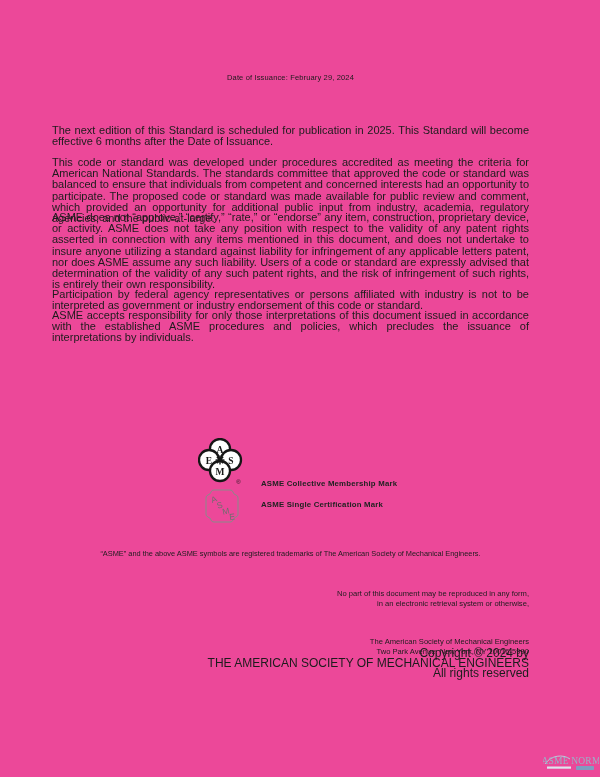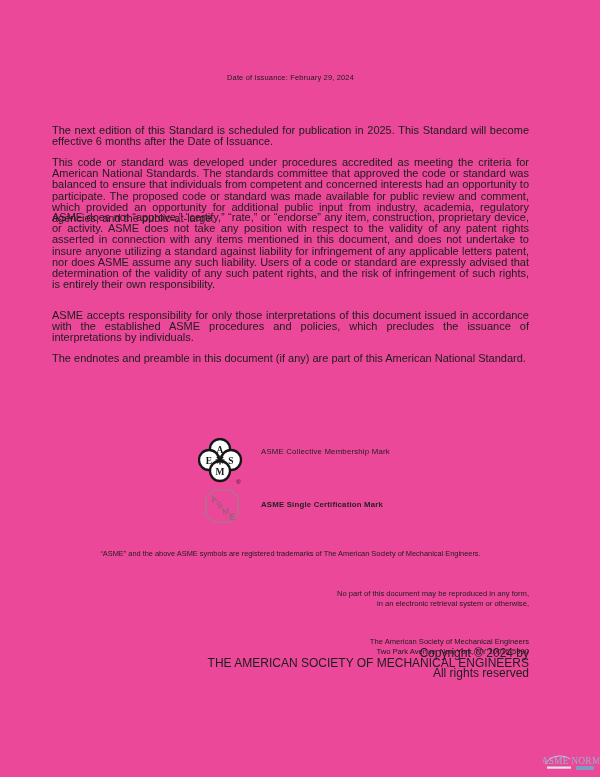--- a/index.html
+++ b/index.html
@@ -18,21 +18,21 @@
   .p1 { top:125px; }
   .p2 { top:157px; }
   .p3 { top:212px; }
   .p4 { top:289px; }
   .p5 { top:310px; }
   .p6 { top:353px; text-align:left; }
   .mark-svg { position:absolute; }
   .mark-collective { left:198px; top:438px; }
   .mark-single { left:202px; top:486px; }
   .mark-label { position:absolute; left:261px; font-size:7.8px; letter-spacing:.2px; color:#222; }
-  .mark-label-1 { top:447px; }
+  .mark-label-1 { top:479px;font-weight:bold; }
   .mark-label-2 { top:500px;font-weight:bold; }
   .trademark-line {
     position:absolute; left:52px; width:477px; top:549px;
     text-align:center; font-size:7.4px;
   }
   .center-block { position:absolute; left:52px; width:477px; text-align:right; }
   .repro-block { top:589px; font-size:7.6px; line-height:10.4px; }
   .publisher-block { top:637px; font-size:7.6px; line-height:10.4px; }
   .copyright-block { top:648px; font-size:12px; line-height:10.1px; }
   .watermark { position:absolute; left:543px; top:751px; width:56px; height:22px; }
@@ -40,22 +40,22 @@
 </head>
 <body>
 
 <div class="page">
 
   <div class="date-line">Date of Issuance: February 29, 2024</div>
 
   <div class="para p1">The next edition of this Standard is scheduled for publication in 2025. This Standard will become effective 6 months after the Date of Issuance.</div>
   <div class="para p2">This code or standard was developed under procedures accredited as meeting the criteria for American National Standards. The standards committee that approved the code or standard was balanced to ensure that individuals from competent and concerned interests had an opportunity to participate. The proposed code or standard was made available for public review and comment, which provided an opportunity for additional public input from industry, academia, regulatory agencies, and the public-at-large.</div>
   <div class="para p3">ASME does not “approve,” “certify,” “rate,” or “endorse” any item, construction, proprietary device, or activity. ASME does not take any position with respect to the validity of any patent rights asserted in connection with any items mentioned in this document, and does not undertake to insure anyone utilizing a standard against liability for infringement of any applicable letters patent, nor does ASME assume any such liability. Users of a code or standard are expressly advised that determination of the validity of any such patent rights, and the risk of infringement of such rights, is entirely their own responsibility.</div>
+  <div class="para p4">Participation by federal agency representatives or persons affiliated with industry is not to be interpreted as government or industry endorsement of this code or standard.</div>
   <div class="para p5">ASME accepts responsibility for only those interpretations of this document issued in accordance with the established ASME procedures and policies, which precludes the issuance of interpretations by individuals.</div>
-  <div class="para p6">The endnotes and preamble in this document (if any) are part of this American National Standard.</div>
 
   <svg class="mark-svg mark-collective" width="46" height="48" viewBox="0 0 46 48">
     <g stroke="#161616" stroke-width="2.3" fill="#ffffff">
       <circle cx="22" cy="11" r="10"></circle>
       <circle cx="11" cy="22" r="10"></circle>
       <circle cx="33" cy="22" r="10"></circle>
       <circle cx="22" cy="33" r="10"></circle>
     </g>
     <g stroke="#161616" stroke-width="1.4">
       <line x1="22" y1="17.6" x2="22" y2="26.4"></line>

